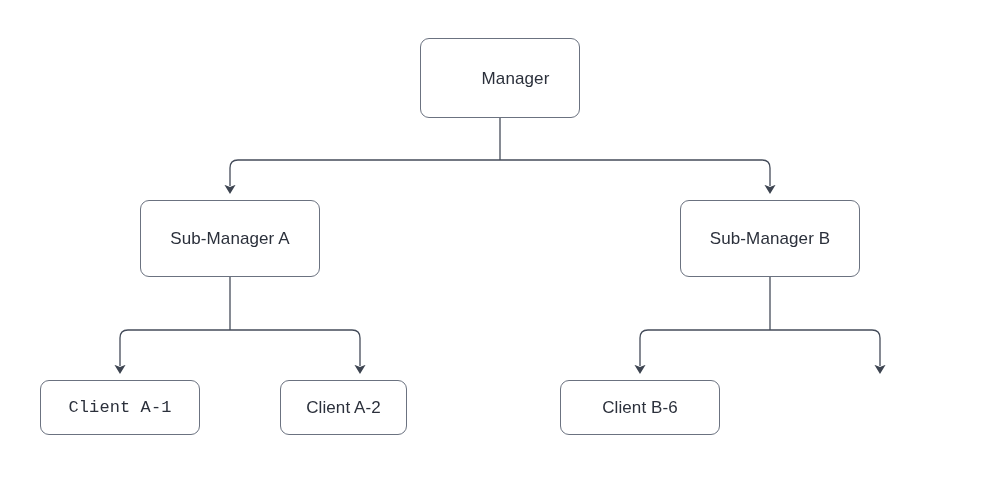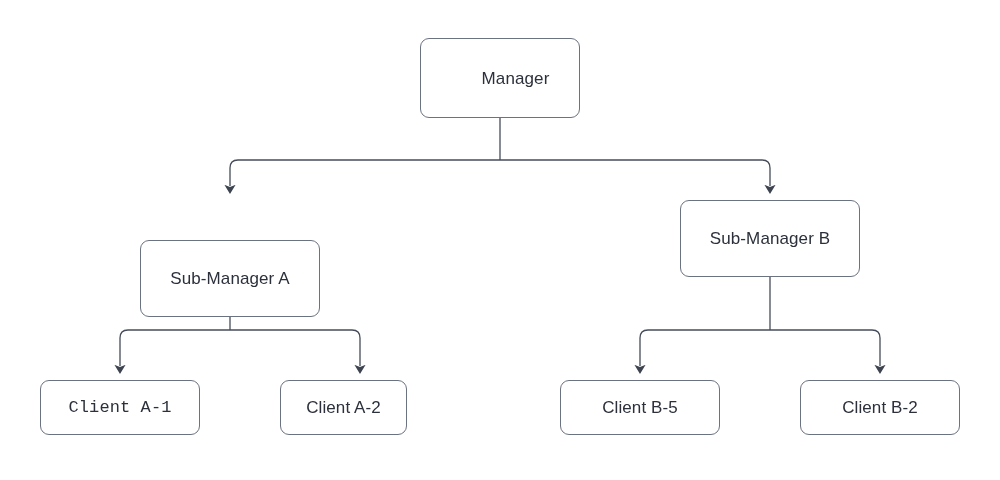--- a/index.html
+++ b/index.html
@@ -76,37 +76,34 @@
       <path d="M770,330 L648,330 Q640,330 640,338 L640,366" marker-end="url(#arrowhead)"></path>
 
       <path d="M770,330 L872,330 Q880,330 880,338 L880,366" marker-end="url(#arrowhead)"></path>
     </g>
   </svg>
 
   <div class="node" style="left:420px; top:38px; width:160px; height:80px;padding-left:31px;">
     <span class="node-label">Manager</span>
   </div>
 
-  <div class="node" style="left:140px; top:200px; width:180px; height:77px;margin-top:40px;">
+  <div class="node" style="left:140px; top:200px; width:180px; height:77px;">
     <span class="node-label">Sub-Manager A</span>
   </div>
 
   <div class="node" style="left:680px; top:200px; width:180px; height:77px;">
     <span class="node-label">Sub-Manager B</span>
   </div>
 
   <div class="node" style="left:40px; top:380px; width:160px; height:55px;font-family:Liberation Mono, monospace;">
     <span class="node-label">Client A-1</span>
   </div>
 
   <div class="node" style="left:280px; top:380px; width:127px; height:55px;">
     <span class="node-label">Client A-2</span>
   </div>
 
   <div class="node" style="left:560px; top:380px; width:160px; height:55px;">
-    <span class="node-label">Client B-5</span>
+    <span class="node-label">Client B-6</span>
   </div>
 
-  <div class="node" style="left:800px; top:380px; width:160px; height:55px;">
-    <span class="node-label">Client B-2</span>
-  </div>
 
 </div>
 
 </body></html>

